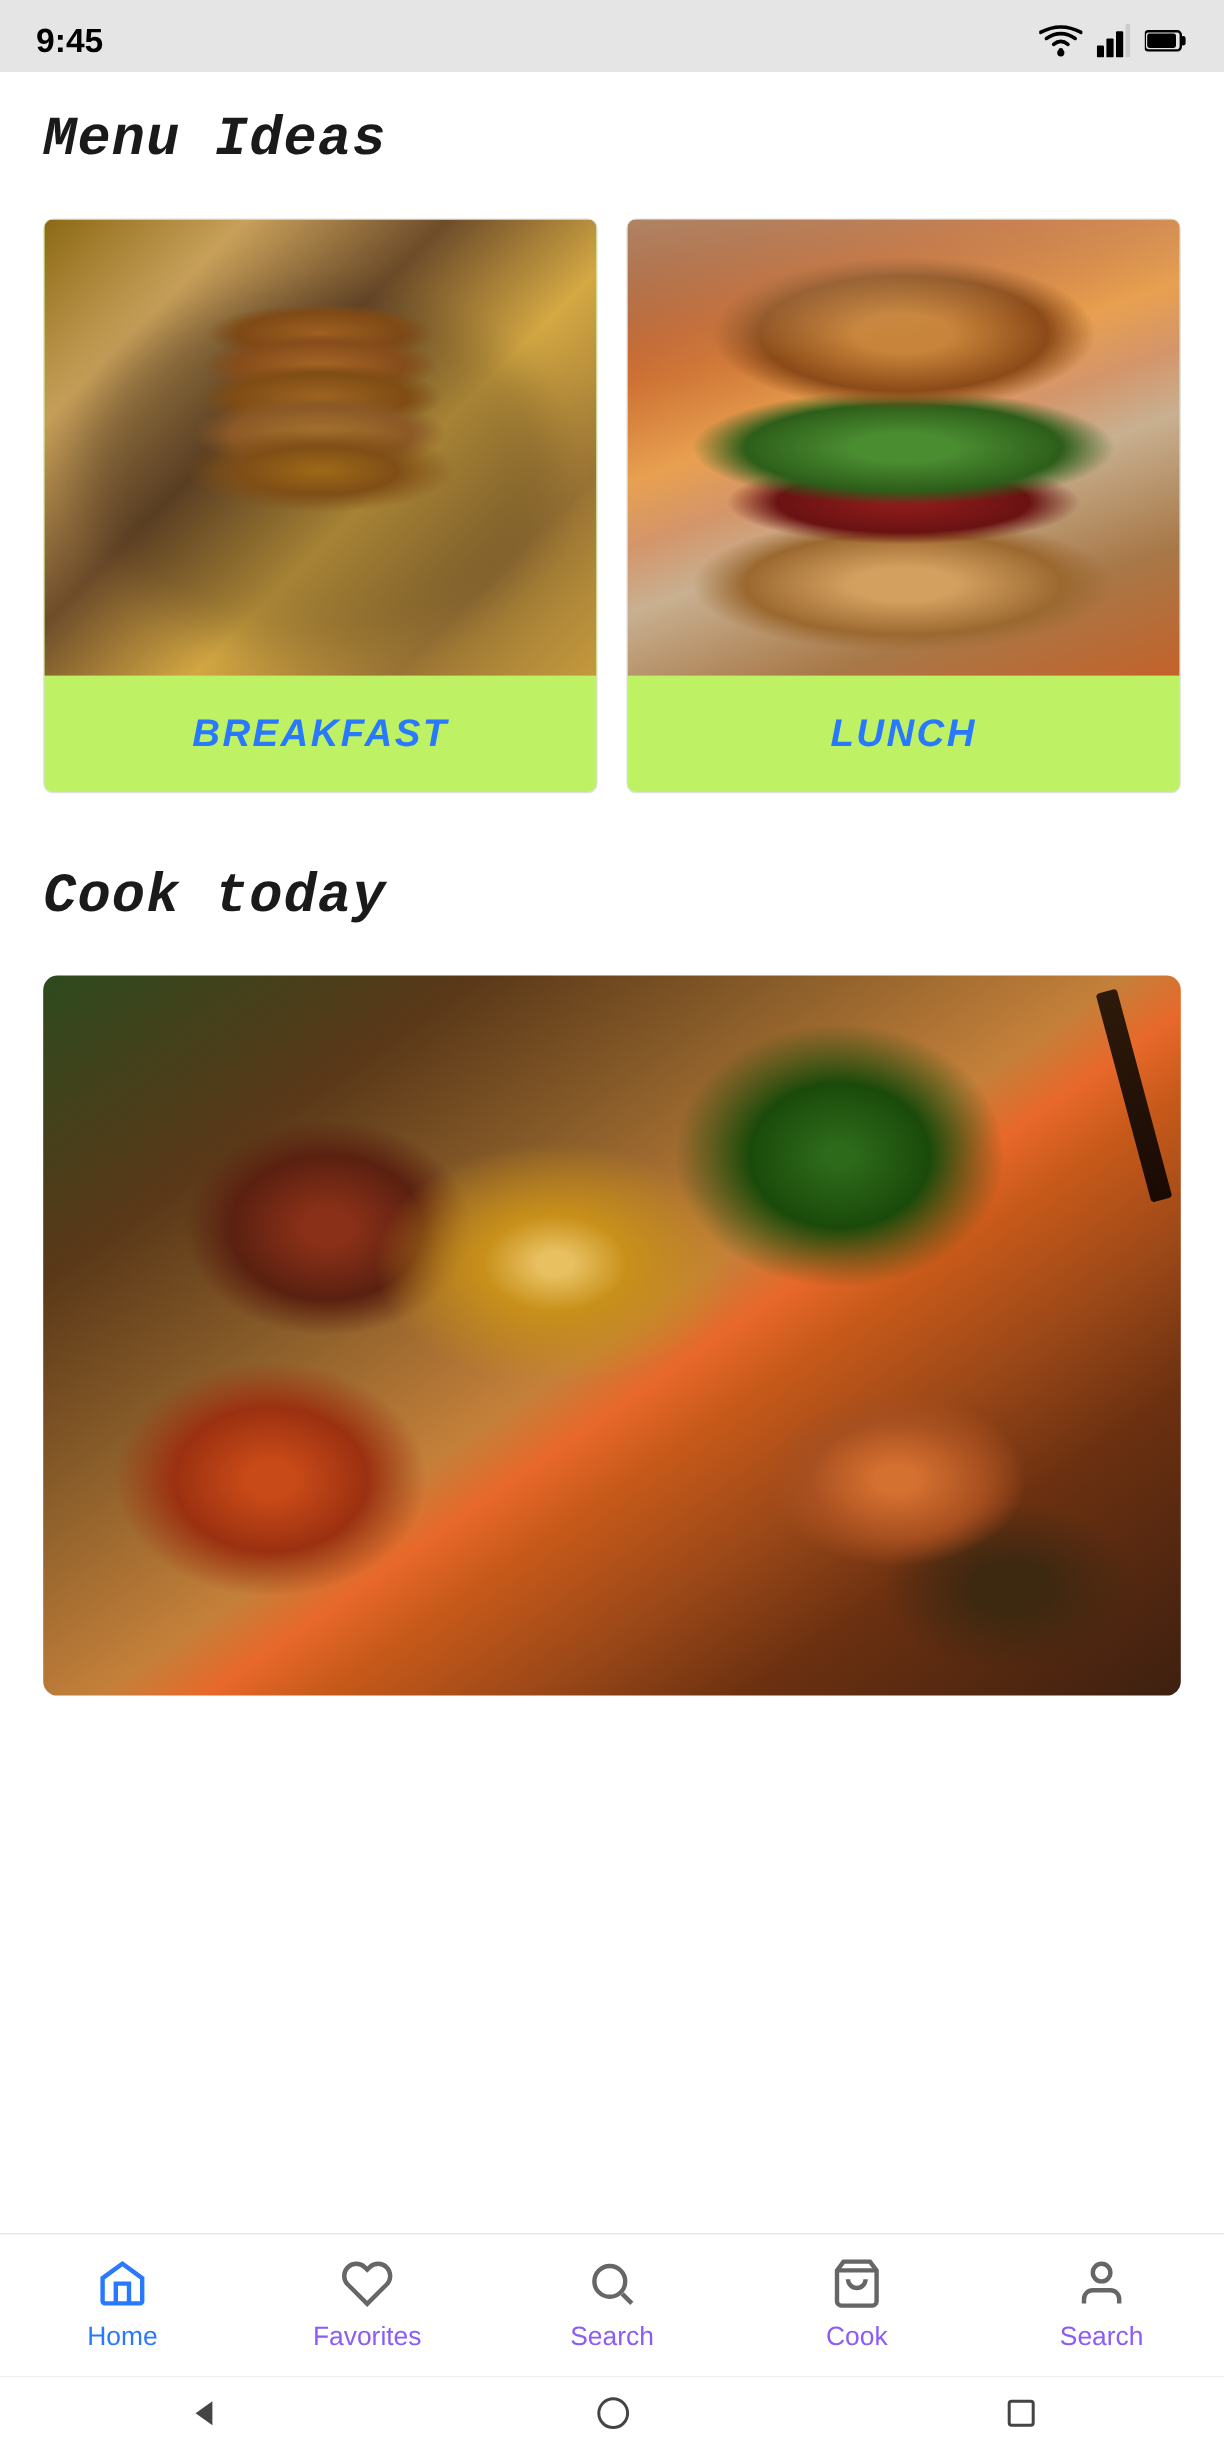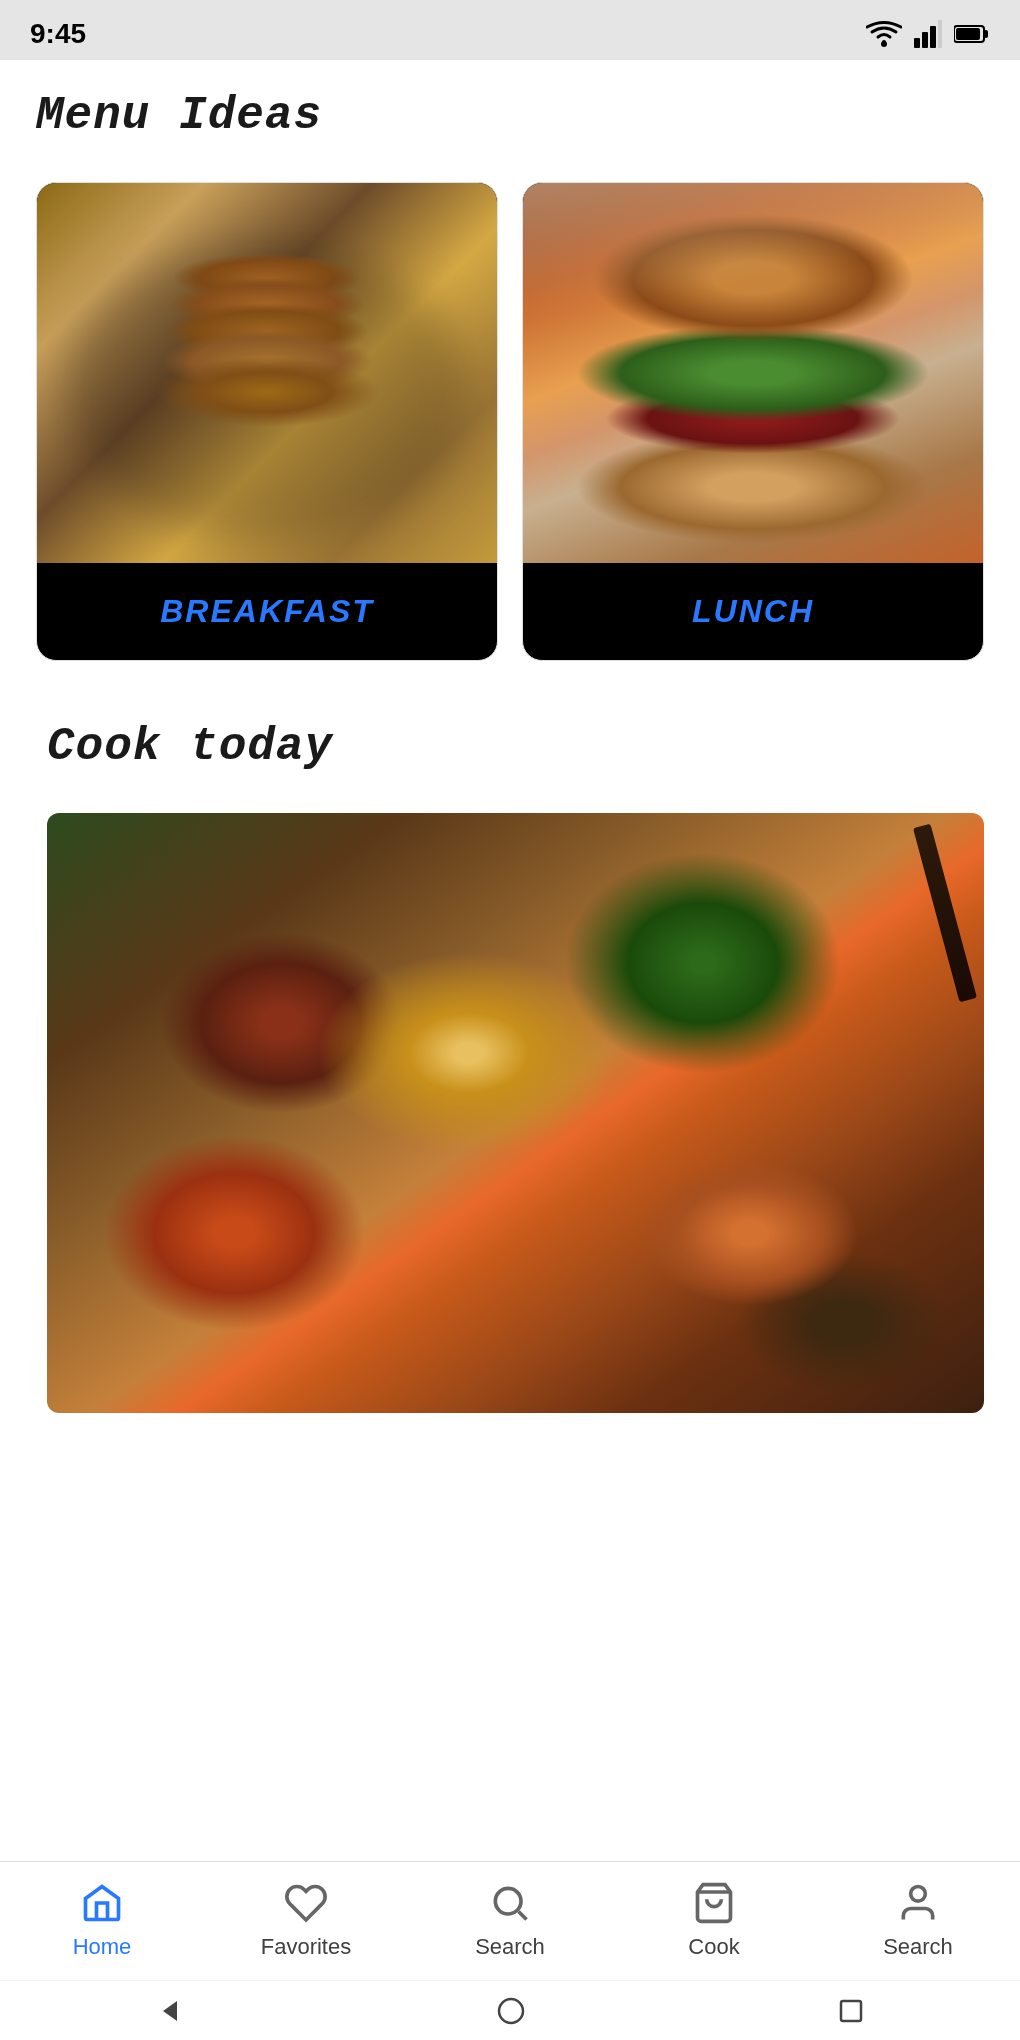--- a/index.html
+++ b/index.html
@@ -63,23 +63,23 @@
     
     .menu-cards {
       display: flex;
       gap: 24px;
       margin-bottom: 60px;
     }
 
     .menu-card {
       flex: 1;
       border: 1.5px solid #e0e0e0;
-      border-radius: 20px;
+      border-radius: 8px;
       overflow: hidden;
-      background: #000000;
+      background: #bef264;
       cursor: pointer;
     }
 
     .menu-card-label {
       padding: 30px 20px;
       text-align: center;
       font-size: 32px;
       font-weight: 700;
       color: #2979ff;
       letter-spacing: 2px;
@@ -132,21 +132,20 @@
         linear-gradient(170deg, rgba(200,180,150,0.6) 0%, transparent 30%),
         radial-gradient(ellipse 200px 80px at 50% 25%, #c8843a 20%, #8b4a18 60%, transparent 80%),
         radial-gradient(ellipse 220px 60px at 50% 50%, #4a8c30 20%, #2d5e1a 60%, transparent 80%),
         radial-gradient(ellipse 210px 50px at 50% 62%, #8b1a1a 10%, #6a1212 50%, transparent 70%),
         radial-gradient(ellipse 220px 70px at 50% 80%, #d4a060 20%, #9b6830 60%, transparent 80%);
     }
 
     
     .cook-today-section {
       margin-bottom: 40px;
-      margin-left: 11px;
     }
 
     .cook-today-image {
       width: 100%;
       height: 600px;
       border-radius: 12px;
       overflow: hidden;
       position: relative;
       background: linear-gradient(145deg, #2d4a1e 0%, #5a3818 20%, #8b5e2a 35%, #c4803a 50%, #e8682a 55%, #c85a1a 60%, #9b4818 70%, #6b3010 80%, #3d2010 100%);
       cursor: pointer;
@@ -203,21 +202,21 @@
     .nav-icon {
       width: 50px;
       height: 50px;
       display: flex;
       align-items: center;
       justify-content: center;
     }
 
     .nav-label {
       font-size: 22px;
-      color: #404040;
+      color: #8b5cf6;
     }
 
     .nav-label.active {
       color: #2979ff;
     }
 
     .nav-icon.active svg {
       stroke: #2979ff;
       fill: none;
     }

